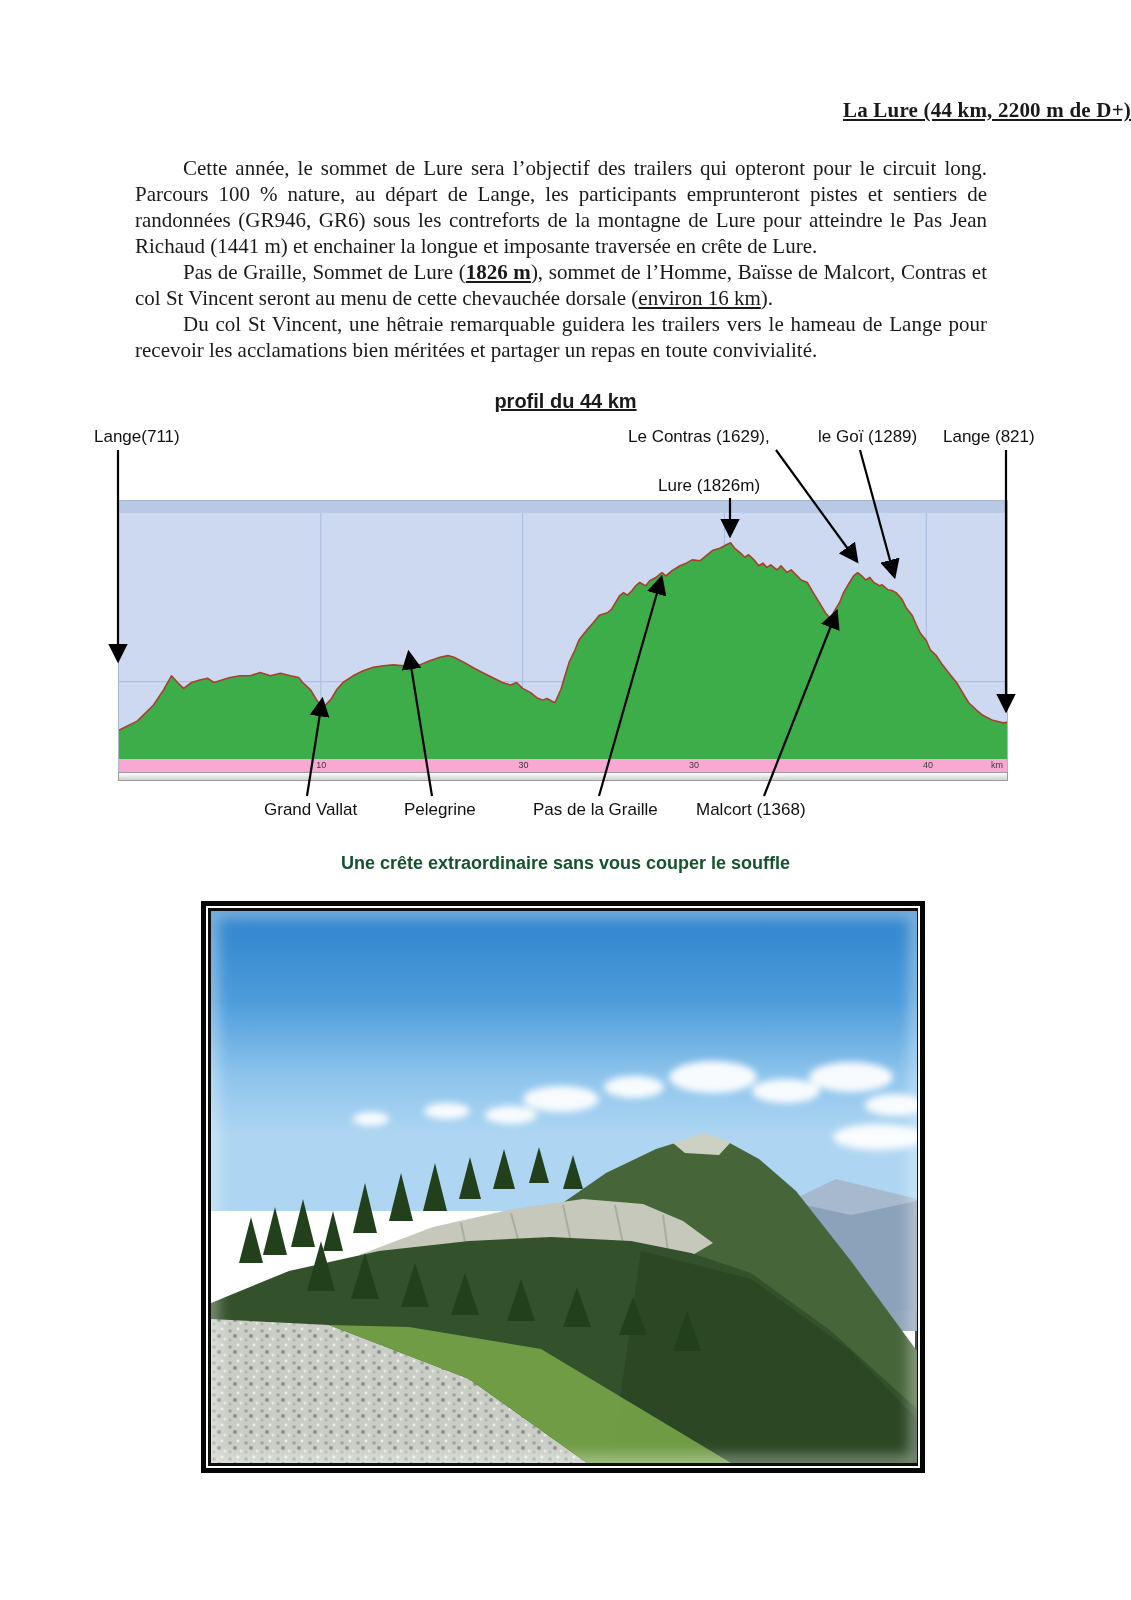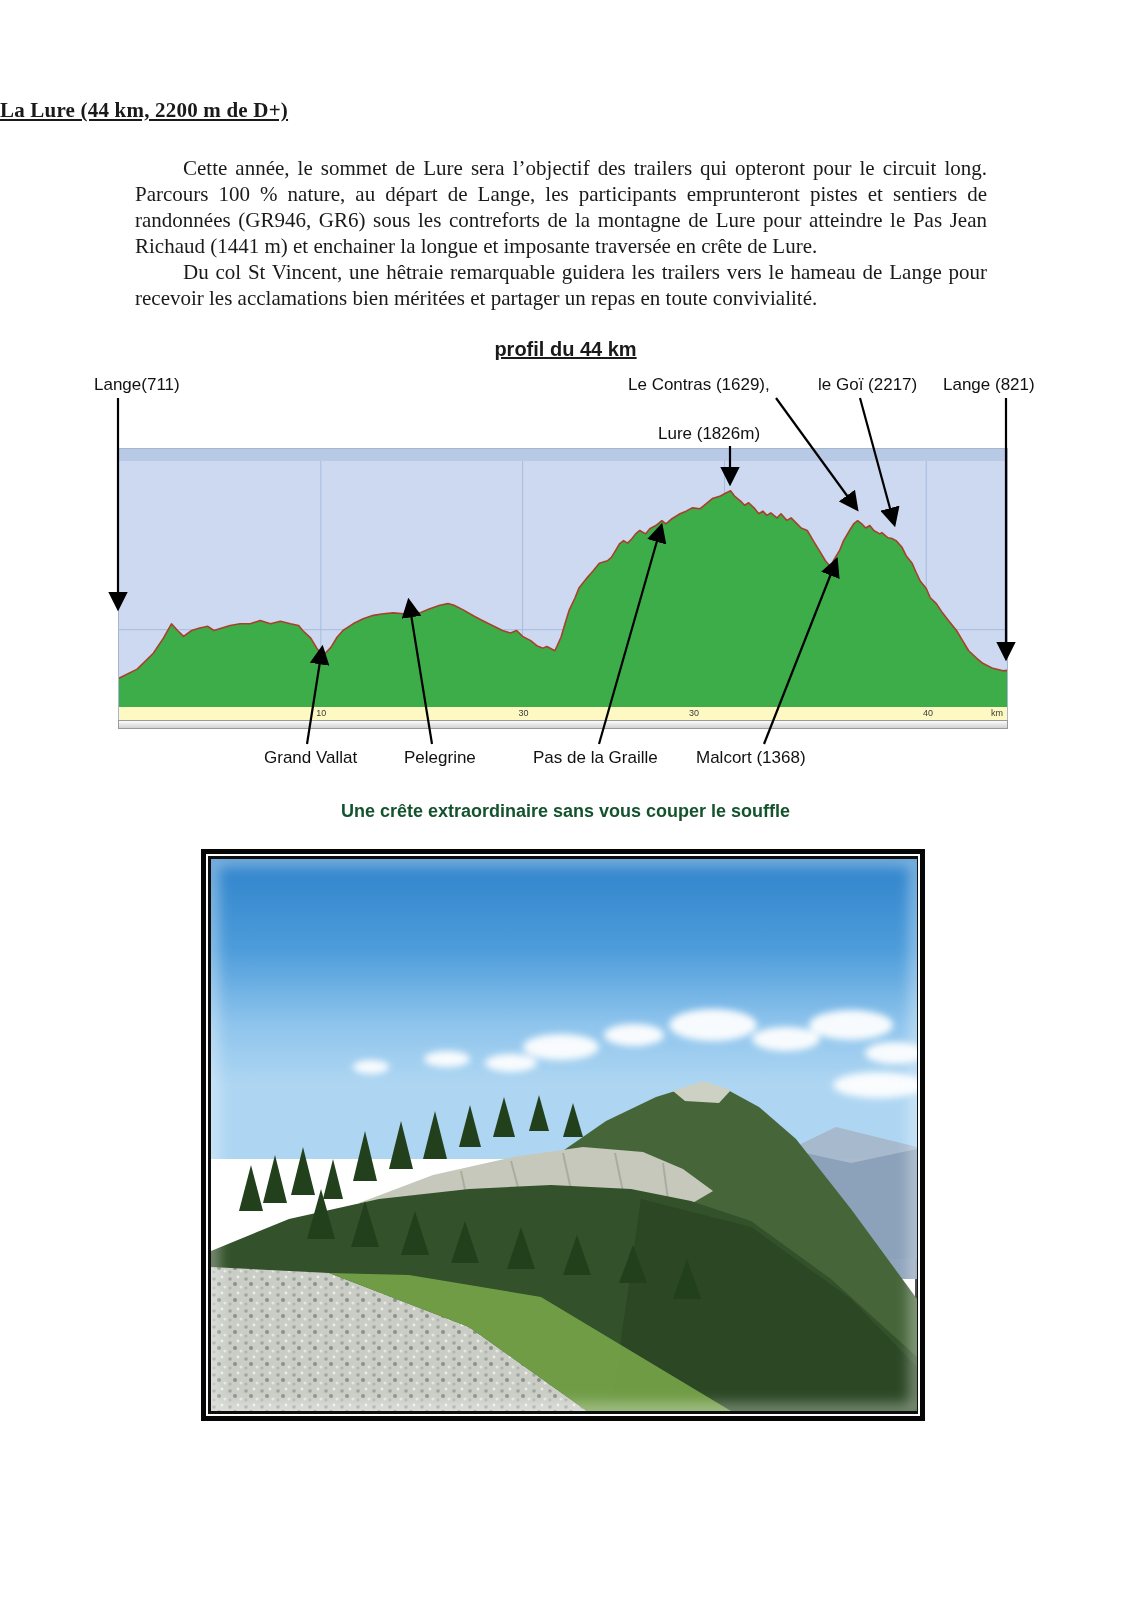--- a/index.html
+++ b/index.html
@@ -2,41 +2,41 @@
 <html lang="fr"><head>
 <meta charset="utf-8">
 <style>
   * { margin:0; padding:0; box-sizing:border-box; }
   html,body { background:#ffffff; }
   body {
     width:1131px; height:1600px; position:relative; overflow:hidden;
     font-family:"Liberation Serif", serif; color:#1a1a1a;
   }
   .doc-title {
-    margin-top:98px; text-align:left;
+    margin-top:98px; text-align:right;
     font-size:21px; font-weight:bold; letter-spacing:.2px;
   }
   .doc-title span { text-decoration:underline; }
   .bodytext { margin:32px 144px 0 135px; font-size:21px; line-height:26px; text-align:justify; }
   .bodytext p { text-indent:48px; }
   .seg-bold-underline { font-weight:bold; text-decoration:underline; }
   .seg-underline { text-decoration:underline; }
   .profil-heading {
     margin-top:27px; text-align:center;
     font-family:"Liberation Sans", sans-serif; font-weight:bold; font-size:20px;
   }
   .profil-heading span { text-decoration:underline; }
 
   
   .figure { position:relative; height:412px; margin-top:4px; font-family:"Liberation Sans", sans-serif; }
   .chart-label { position:absolute; font-size:17px; color:#111; white-space:nowrap; }
   .chart-wrap { position:absolute; left:118px; top:83px; width:890px; }
   .plot-svg { display:block; width:890px; height:259px; background:#ccd9f0; border:1px solid #a6b6cf; border-bottom:none; }
   .axis-strip {
-    position:relative; width:890px; height:13px; background:#fef9c3;
+    position:relative; width:890px; height:13px; background:#f9a8d4;
     border-left:1px solid #a6b6cf; border-right:1px solid #a6b6cf;
     font-size:9px; color:#3a3a3a; overflow:hidden;
   }
   .axis-strip span { position:absolute; top:1px; }
   .scroll-strip {
     width:890px; height:9px; border:1px solid #9a9a9a;
     background:linear-gradient(#fbfbfb,#d2d2d2);
   }
   .arrows-overlay { position:absolute; left:0; top:0; width:1131px; height:412px; z-index:5; pointer-events:none; }
 
@@ -55,32 +55,33 @@
 </style>
 </head>
 <body>
 
 <h1 class="doc-title">
   <span>La Lure (44 km, 2200 m de D+)</span>
 </h1>
 
 <div class="bodytext">
   <p><span>Cette année, le sommet de Lure sera l’objectif des trailers qui opteront pour le circuit long. Parcours 100 % nature, au départ de Lange, les participants emprunteront pistes et sentiers de randonnées (GR946, GR6) sous les contreforts de la montagne de Lure pour atteindre le Pas Jean Richaud (1441 m) et enchainer la longue et imposante traversée en crête de Lure.</span></p>
+  <p><span>Pas de Graille, Sommet de Lure (</span><span class="seg-bold-underline">1826 m</span><span>), sommet de l’Homme, Baïsse de Malcort, Contras et col St Vincent  seront au menu de cette chevauchée dorsale (</span><span class="seg-underline">environ 16 km</span><span>).</span></p>
   <p><span>Du col St Vincent, une hêtraie remarquable guidera les trailers vers le hameau de Lange pour recevoir les acclamations bien méritées et partager un repas en toute convivialité.</span></p>
 </div>
 
 <h2 class="profil-heading">
   <span>profil du 44 km</span>
 </h2>
 
 <div class="figure">
 
   <div class="chart-label" style="left:94px;  top:10px;">Lange(711)</div>
   <div class="chart-label" style="left:628px; top:10px;">Le Contras (1629),</div>
-  <div class="chart-label" style="left:818px; top:10px;">le Goï (2217)</div>
+  <div class="chart-label" style="left:818px; top:10px;">le Goï (1289)</div>
   <div class="chart-label" style="left:943px; top:10px;">Lange (821)</div>
   <div class="chart-label" style="left:658px; top:59px;">Lure (1826m)</div>
 
   <div class="chart-wrap">
     <svg id="plot-svg" class="plot-svg" viewBox="0 0 890 259" preserveAspectRatio="none">
       <rect x="0" y="0" width="890" height="12" fill="#b7c9e4"></rect>
       <g id="grid" stroke="#a8bcdd" stroke-width="1">
           <line x1="202.27272727272725" x2="202.27272727272725" y1="12" y2="259"></line>
           <line x1="404.5454545454545" x2="404.5454545454545" y1="12" y2="259"></line>
           <line x1="606.8181818181818" x2="606.8181818181818" y1="12" y2="259"></line>

